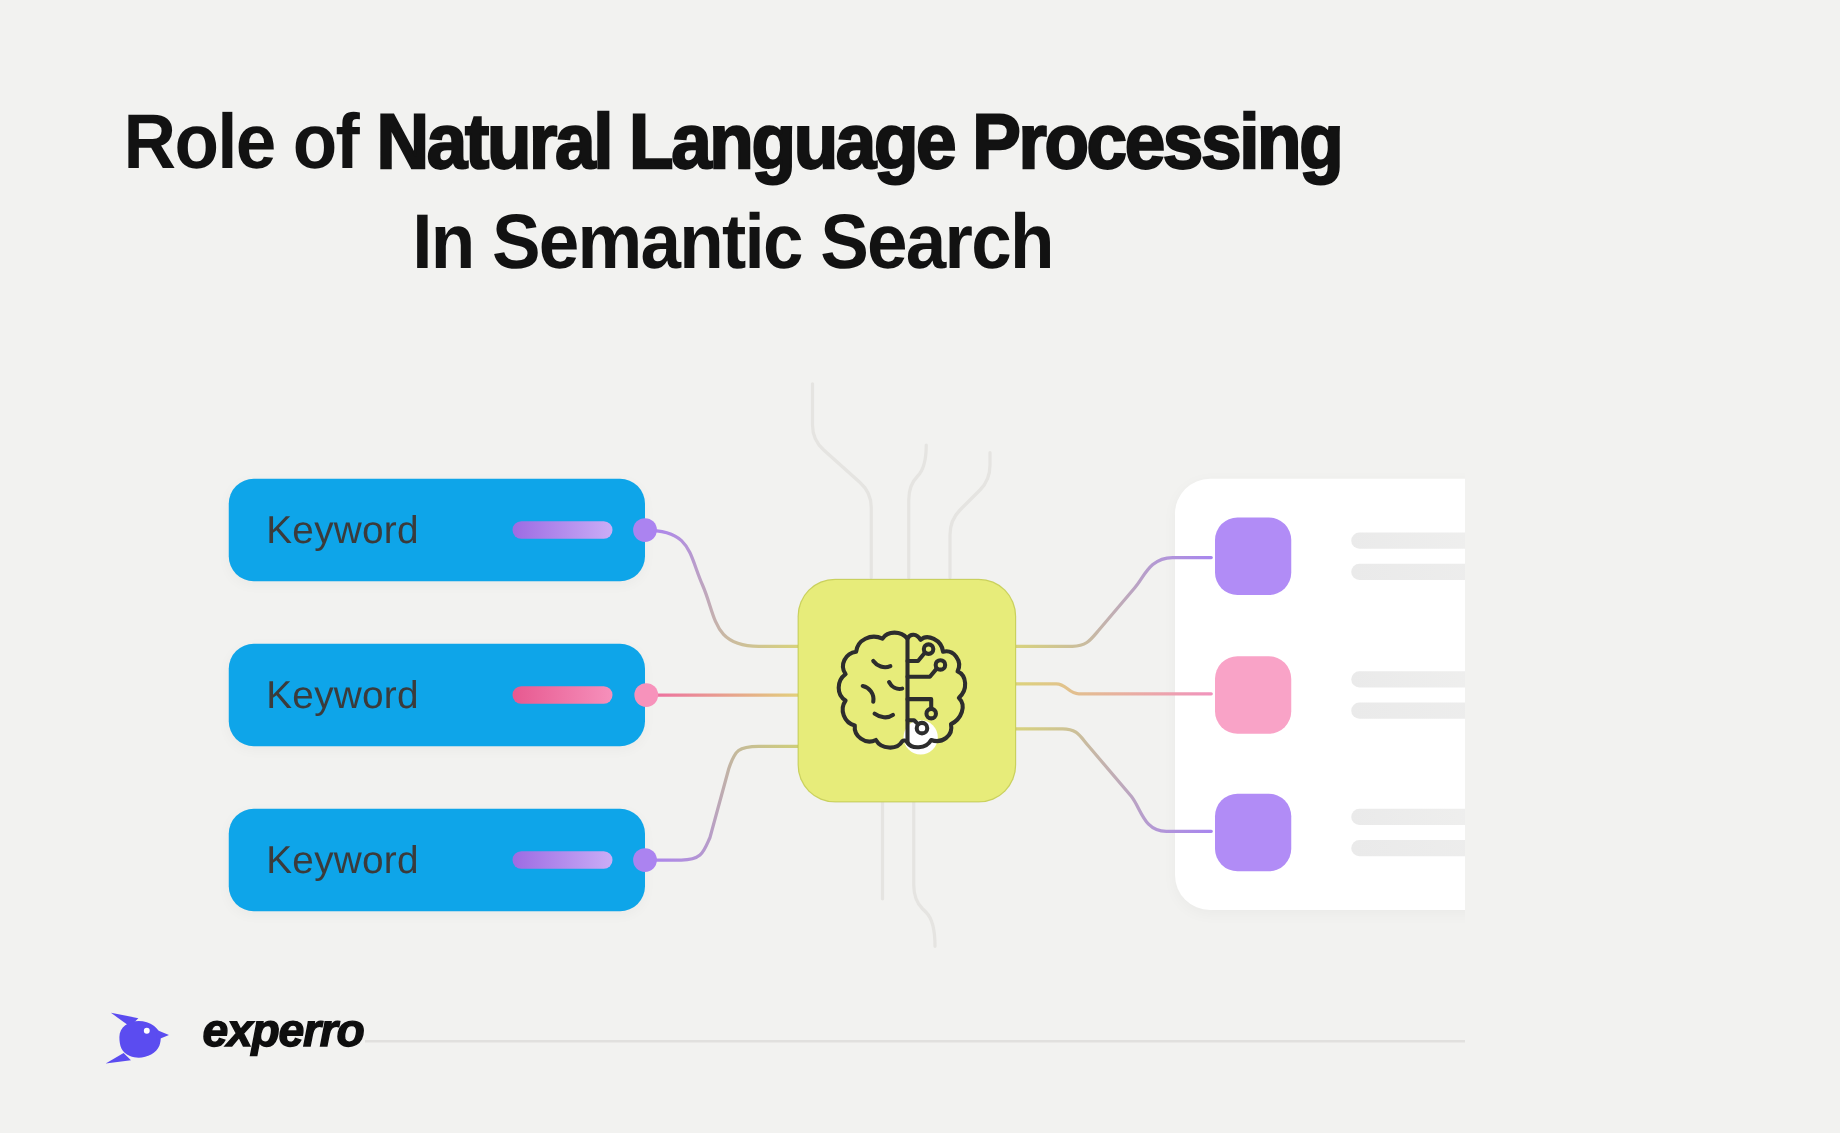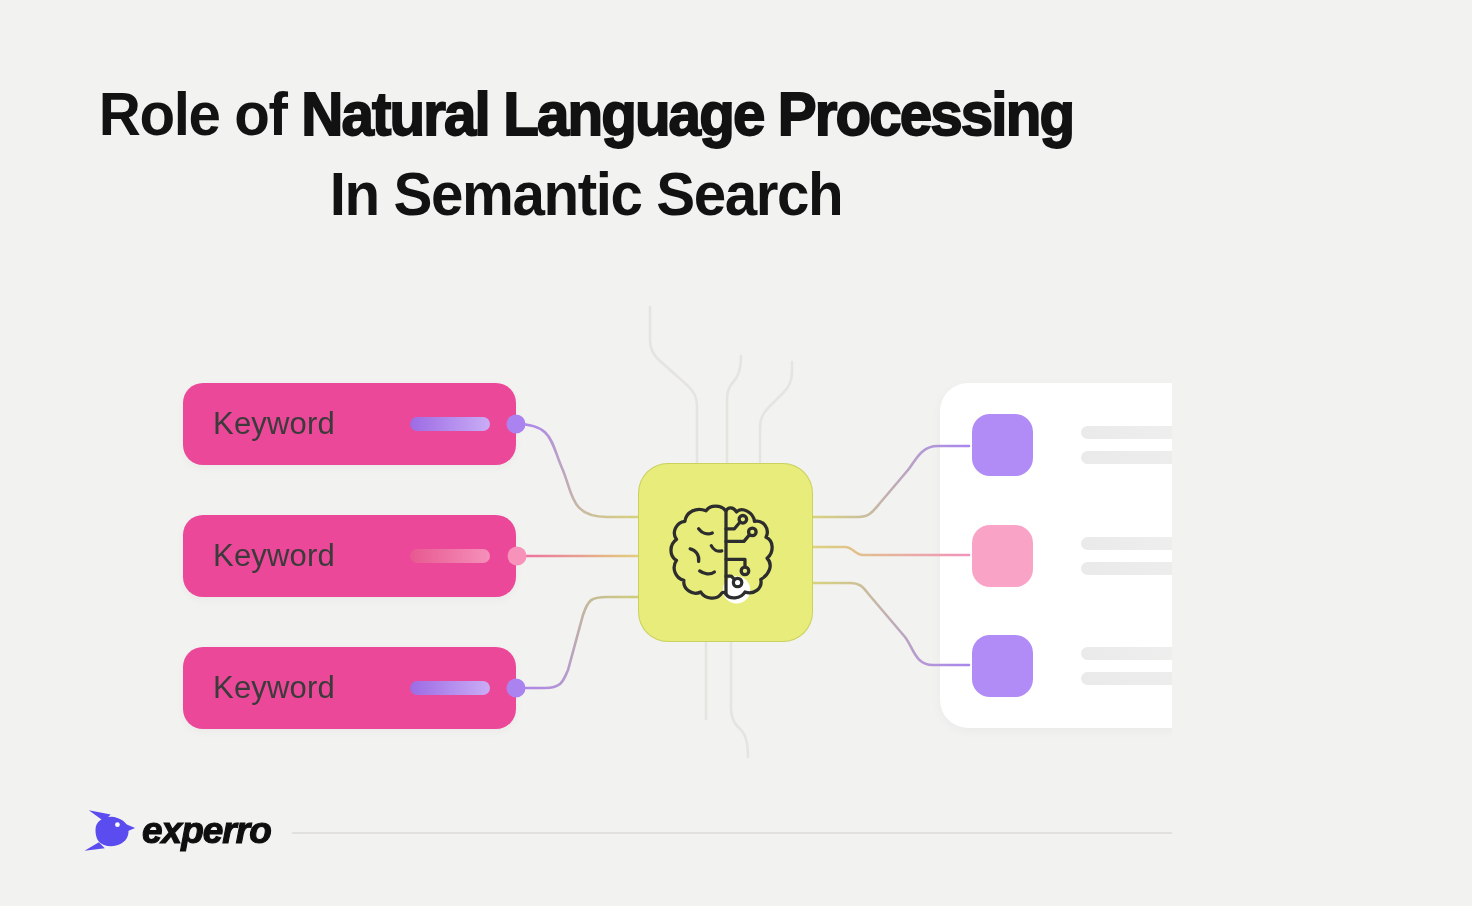--- a/index.html
+++ b/index.html
@@ -6,21 +6,21 @@
   .canvas{position:relative;width:1172px;height:906px;background:#F2F2F0;overflow:hidden;
           font-family:"Liberation Sans",sans-serif;}
 
   
   .title{position:absolute;left:0;right:0;top:74px;margin:0;text-align:center;
          color:#121212;font-size:62px;line-height:80px;font-weight:700;
          letter-spacing:-1.5px;transform:scaleX(.94);transform-origin:50% 0;}
   .title .heavy{-webkit-text-stroke:1.8px #121212;letter-spacing:-2px;}
 
   
-  .keyword-card{position:absolute;left:183px;width:333px;height:82px;background:#ec4899;
+  .keyword-card{position:absolute;left:183px;width:333px;height:82px;background:#0ea5e9;
                 border-radius:20px;box-shadow:0 3px 10px rgba(0,0,0,.035);
                 display:flex;align-items:center;z-index:2;}
   .kc-1{top:383px}.kc-2{top:515px}.kc-3{top:647px}
   .kc-label{margin-left:30px;font-size:31px;font-weight:500;color:#3B3B3B;letter-spacing:.2px;}
   .kc-bar{position:absolute;right:26px;top:50%;transform:translateY(-50%);
           width:80px;height:14px;border-radius:7px;}
   .bar-purple{background:linear-gradient(90deg,#9D6BE3,#C9ADF6);}
   .bar-pink{background:linear-gradient(90deg,#E75990,#F690BB);}
 
   
@@ -38,21 +38,21 @@
   .thumb-pink{background:#F9A3C7;}
   .sk{position:absolute;left:109px;height:13px;border-radius:7px;
       background:linear-gradient(90deg,#EAEAEA,#EFEFEE);}
   .sk-short{top:12px;width:108px;}
   .sk-long{top:37px;width:174px;}
 
   
   .lines{position:absolute;left:0;top:0;z-index:3;pointer-events:none;}
 
   
-  .footer-logo{position:absolute;left:82px;top:804px;display:flex;align-items:flex-end;z-index:2;}
+  .footer-logo{position:absolute;left:82px;top:804px;display:flex;align-items:flex-start;z-index:2;gap:20px;}
   .brand-text{margin-left:6px;font-size:37px;font-style:italic;font-weight:700;
               -webkit-text-stroke:1.1px #0E0E0E;color:#0E0E0E;letter-spacing:-1px;}
   .divider{position:absolute;left:292px;top:832px;width:1145px;height:2px;
            background:#E1E0DE;z-index:1;}
 </style>
 </head>
 <body>
 
 <div class="canvas">
 

